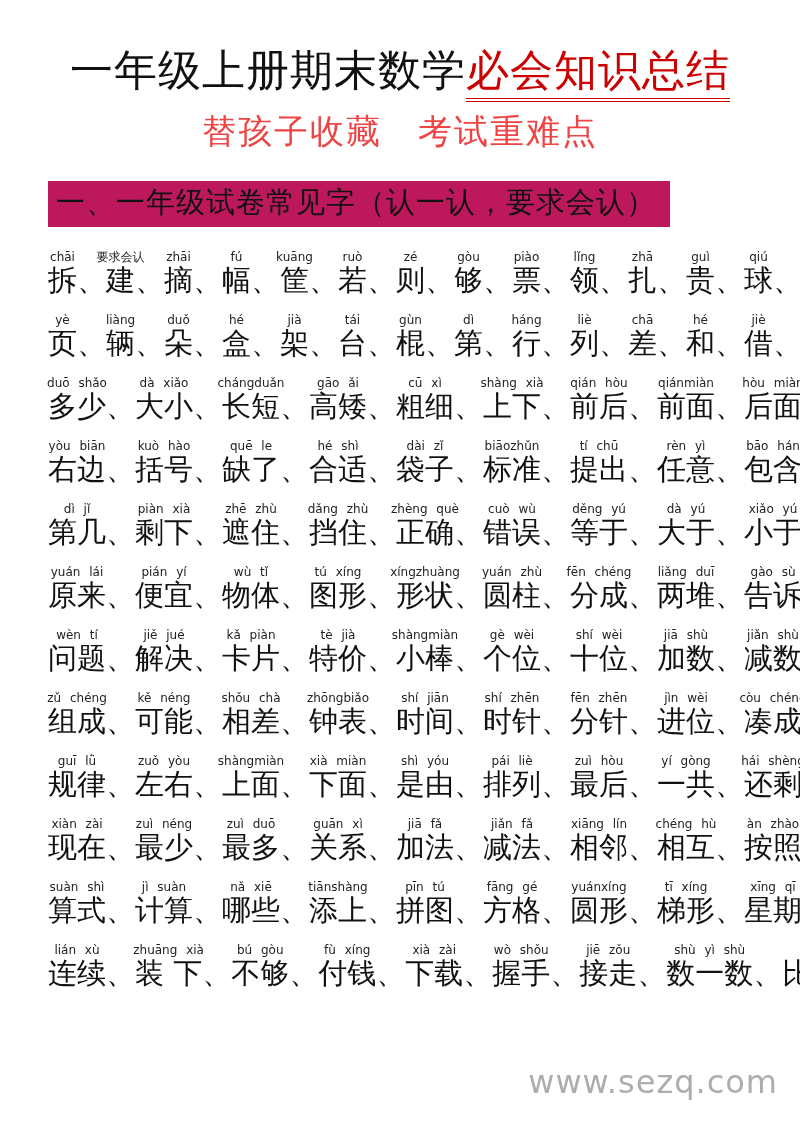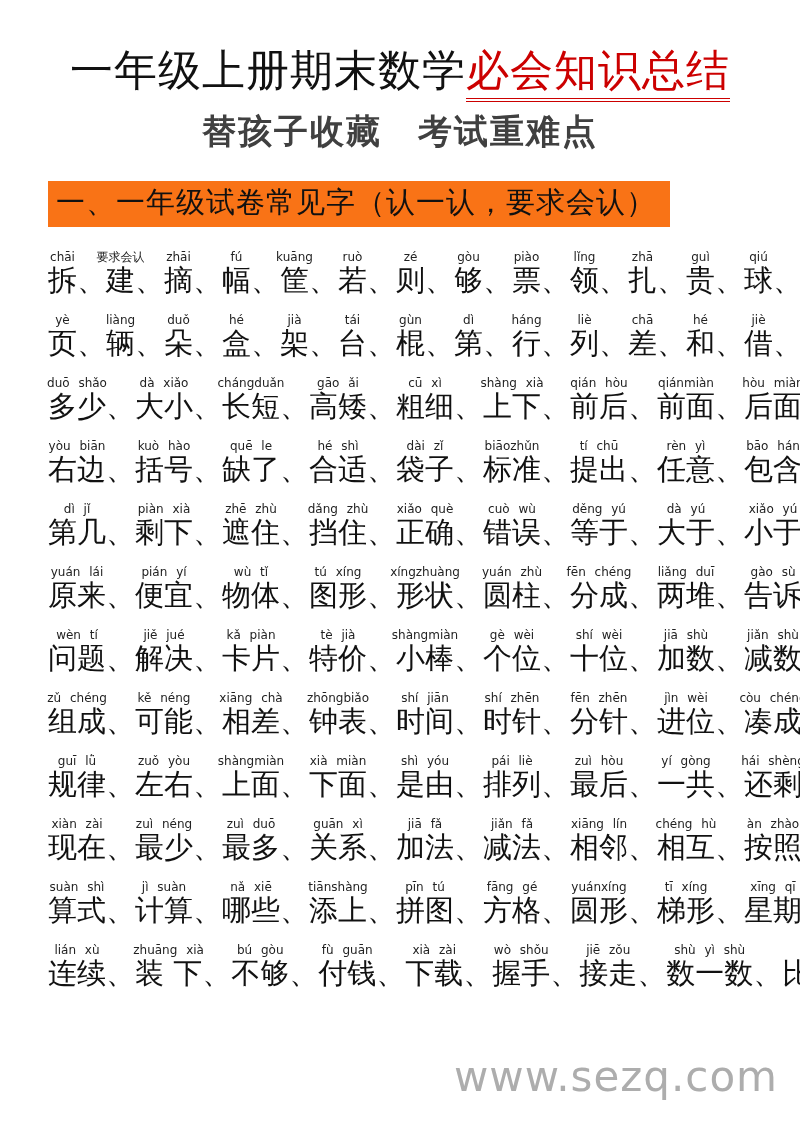--- a/index.html
+++ b/index.html
@@ -31,30 +31,29 @@
   .title-red {
     color: #cc0000;
     border-bottom: 4px double #cc0000;
     padding-bottom: 3px;
   }
 
   .subtitle {
     text-align: center;
     margin-top: 15px;
     font-size: 34px;
-    color: #404040;
+    color: #ef4444;
     letter-spacing: 2px;
     white-space: nowrap;
-    font-weight: bold;
   }
 
   .section-bar {
     display: inline-block;
     margin: 26px 0 0 48px;
-    background: #f97316;
+    background: #be185d;
     font-size: 29px;
     line-height: 1.2;
     padding: 4px 14px 7px 8px;
     letter-spacing: 1px;
     white-space: nowrap;
   }
 
   .rows { margin: 20px 44px 0 48px; }
 
   .word-row {
@@ -87,21 +86,21 @@
     white-space: nowrap;
     color: #111;
   }
   .sep { font-size: 29px; line-height: 1.1; color: #111; }
 
   .watermark {
     position: absolute;
     right: 22px;
     bottom: 30px;
     font-family: "DejaVu Sans", "Liberation Sans", sans-serif;
-    font-size: 42px;
+    font-size: 32px;
     color: #adadad;
     letter-spacing: 1px;
   }
 </style>
 </head>
 <body>
 
 <div class="page">
 
   <h1 class="title"><span class="title-black">一年级上册期末数学</span><span class="title-red">必会知识总结</span></h1>
@@ -304,21 +303,21 @@
         </span>
         <span class="word">
           <span class="wz"><span class="py">zhē zhù</span><span class="zi">遮住</span></span>
           <span class="sep">、</span>
         </span>
         <span class="word">
           <span class="wz"><span class="py">dǎng zhù</span><span class="zi">挡住</span></span>
           <span class="sep">、</span>
         </span>
         <span class="word">
-          <span class="wz"><span class="py">xiǎo què</span><span class="zi">正确</span></span>
+          <span class="wz"><span class="py">zhèng què</span><span class="zi">正确</span></span>
           <span class="sep">、</span>
         </span>
         <span class="word">
           <span class="wz"><span class="py">cuò wù</span><span class="zi">错误</span></span>
           <span class="sep">、</span>
         </span>
         <span class="word">
           <span class="wz"><span class="py">děng yú</span><span class="zi">等于</span></span>
           <span class="sep">、</span>
         </span>
@@ -407,21 +406,21 @@
       <div class="word-row">
         <span class="word">
           <span class="wz"><span class="py">zǔ chéng</span><span class="zi">组成</span></span>
           <span class="sep">、</span>
         </span>
         <span class="word">
           <span class="wz"><span class="py">kě néng</span><span class="zi">可能</span></span>
           <span class="sep">、</span>
         </span>
         <span class="word">
-          <span class="wz"><span class="py">xiāng chà</span><span class="zi">相差</span></span>
+          <span class="wz"><span class="py">shǒu chà</span><span class="zi">相差</span></span>
           <span class="sep">、</span>
         </span>
         <span class="word">
           <span class="wz"><span class="py">zhōngbiǎo</span><span class="zi">钟表</span></span>
           <span class="sep">、</span>
         </span>
         <span class="word">
           <span class="wz"><span class="py">shí jiān</span><span class="zi">时间</span></span>
           <span class="sep">、</span>
         </span>
@@ -559,21 +558,21 @@
         </span>
         <span class="word">
           <span class="wz"><span class="py">zhuāng xià</span><span class="zi">装 下</span></span>
           <span class="sep">、</span>
         </span>
         <span class="word">
           <span class="wz"><span class="py">bú gòu</span><span class="zi">不够</span></span>
           <span class="sep">、</span>
         </span>
         <span class="word">
-          <span class="wz"><span class="py">fù guān</span><span class="zi">付钱</span></span>
+          <span class="wz"><span class="py">fù xíng</span><span class="zi">付钱</span></span>
           <span class="sep">、</span>
         </span>
         <span class="word">
           <span class="wz"><span class="py">xià zài</span><span class="zi">下载</span></span>
           <span class="sep">、</span>
         </span>
         <span class="word">
           <span class="wz"><span class="py">wò shǒu</span><span class="zi">握手</span></span>
           <span class="sep">、</span>
         </span>

